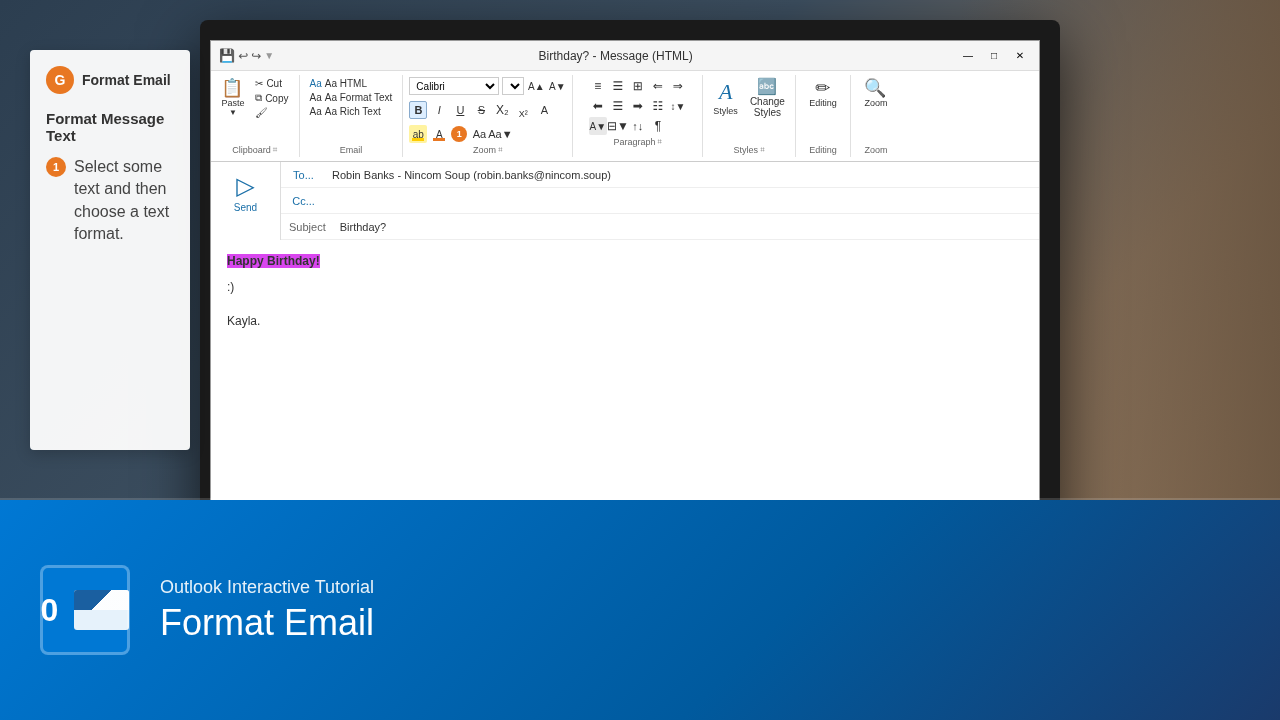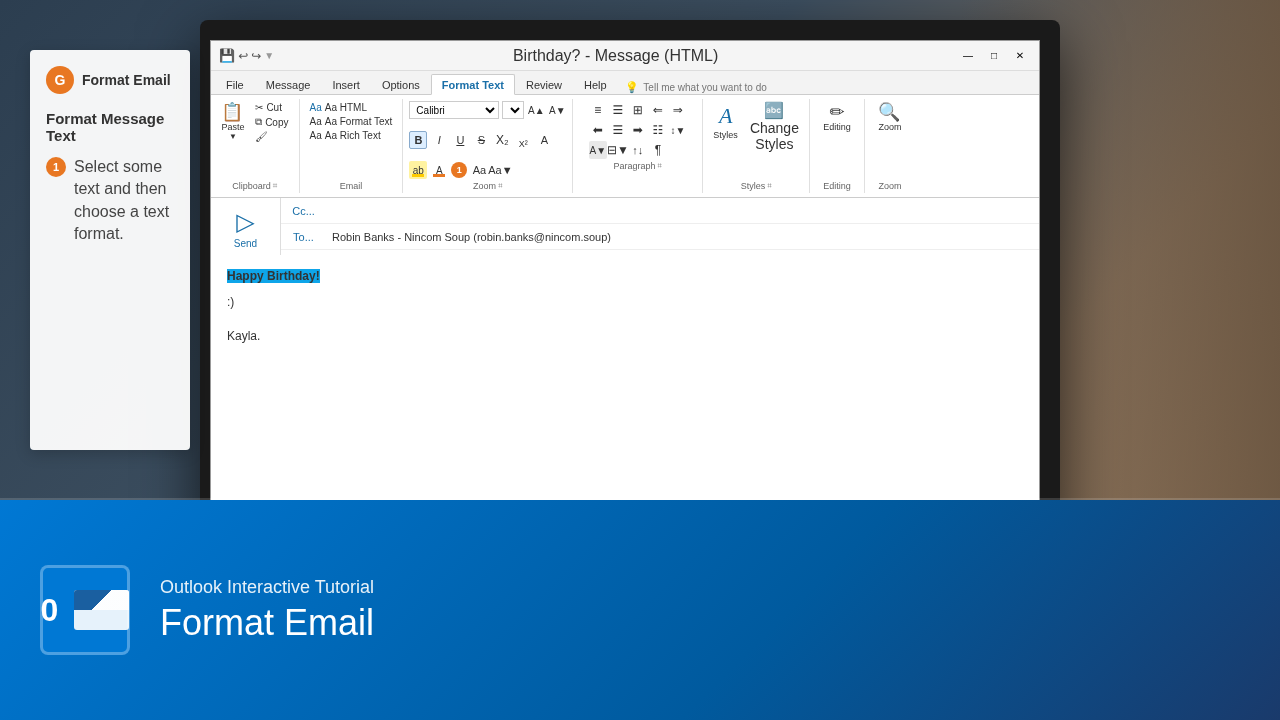--- a/index.html
+++ b/index.html
@@ -44,21 +44,21 @@
       border-bottom: 1px solid #ddd;
       padding: 0 8px;
     }
     .title-bar-left { display: flex; align-items: center; gap: 6px; }
     .title-bar-controls { display: flex; gap: 4px; }
     .title-btn {
       width: 22px; height: 22px;
       display: flex; align-items: center; justify-content: center;
       font-size: 10px; cursor: pointer; border-radius: 2px;
     }
-    .title-text { font-size: 16px; color: #333; flex: 1; text-align: center; }
+    .title-text { font-size: 12px; color: #333; flex: 1; text-align: center; }
 
     
     .qa-icons { display: flex; align-items: center; gap: 3px; font-size: 12px; color: #555; }
 
     
     .ribbon-tabs {
       background: #f3f3f3;
       height: 24px;
       display: flex;
       align-items: flex-end;
@@ -115,21 +115,21 @@
 
     
     .ribbon-small-btns { display: flex; flex-direction: column; gap: 1px; }
     .ribbon-small-btn {
       display: flex; align-items: center; gap: 3px;
       padding: 1px 4px; cursor: pointer; border-radius: 2px;
       font-size: 10px; color: #333; white-space: nowrap;
     }
 
     
-    .font-section { display: flex; flex-direction: column; gap: 8px; }
+    .font-section { display: flex; flex-direction: column; gap: 2px; }
     .font-row { display: flex; align-items: center; gap: 3px; }
     .font-select {
       height: 18px; font-size: 10px; border: 1px solid #ccc;
       padding: 0 2px; cursor: pointer; background: white; width: 90px;
     }
     .font-size-select { width: 22px; }
     .format-btn {
       width: 18px; height: 18px; border: 1px solid transparent;
       background: transparent; cursor: pointer; font-size: 11px;
       display: flex; align-items: center; justify-content: center; border-radius: 2px;
@@ -169,21 +169,21 @@
     .compose-top { display: flex; }
     .compose-send { width: 70px; border-right: 1px solid #ddd; display: flex; align-items: flex-start; justify-content: center; padding-top: 4px; }
     .compose-fields { flex: 1; }
 
     .email-body {
       padding: 12px 16px;
       font-size: 12px; color: #333;
       min-height: 160px;
       line-height: 1.5;
     }
-    .email-body .highlighted { background: #0ea5e9; font-weight: bold; }
+    .email-body .highlighted { background: #d946ef; font-weight: bold; }
 
     
     .sidebar {
       position: absolute;
       top: 50px; left: 30px;
       width: 160px; height: 400px;
       background: rgba(255,255,255,0.95);
       border-radius: 4px;
       z-index: 4;
       padding: 16px;
@@ -308,33 +308,20 @@
       </div>
       <div class="title-btn">
         <span>□</span>
       </div>
       <div class="title-btn close">
         <span>✕</span>
       </div>
     </div>
   </div>
 
-  <div class="ribbon-tabs">
-    <div class="ribbon-tab">File</div>
-    <div class="ribbon-tab">Message</div>
-    <div class="ribbon-tab">Insert</div>
-    <div class="ribbon-tab">Options</div>
-    <div class="ribbon-tab active">Format Text</div>
-    <div class="ribbon-tab">Review</div>
-    <div class="ribbon-tab">Help</div>
-    <div class="tell-me">
-      <span style="font-size:11px;">💡</span>
-      <input type="text" style="border: none; outline: none; font-size: 10px; color: rgb(102, 102, 102); background: transparent; width: 160px;" placeholder="Tell me what you want to do">
-    </div>
-  </div>
 
   <div class="ribbon">
 
     <div class="ribbon-group">
       <div class="ribbon-group-content">
         <div class="ribbon-btn">
           <div class="icon">📋</div>
           <div class="label">Paste</div>
           <div style="font-size:8px;">▼</div>
         </div>
@@ -449,21 +436,21 @@
     </div>
 
     <div class="ribbon-group" style="min-width: 90px;">
       <div class="ribbon-group-content" style="gap:4px;">
         <div class="ribbon-btn">
           <div class="styles-icon" style="font-size:22px; color:#1a6fa8; font-family:serif; font-style:italic;">A</div>
           <div class="label">Styles</div>
         </div>
         <div class="ribbon-btn">
           <div class="icon" style="font-size:16px;">🔤</div>
-          <div class="label" style="font-size:14px; text-align:center;">Change<br>Styles</div>
+          <div class="label" style="font-size:10px; text-align:center;">Change<br>Styles</div>
         </div>
       </div>
       <div class="ribbon-group-label">
         <span>Styles</span>
         <span style="font-size:8px;">⌗</span>
       </div>
     </div>
 
     <div class="ribbon-group" style="min-width: 55px;">
       <div class="ribbon-group-content">
@@ -494,26 +481,30 @@
   <div class="email-compose">
     <div class="compose-top">
       <div class="compose-send">
         <div class="send-btn">
           <div class="send-icon">▷</div>
           <div style="font-size:10px; color:#1a6fa8; margin-top:2px;">Send</div>
         </div>
       </div>
       <div class="compose-fields">
         <div class="email-field-row">
+          <div class="field-label-btn" style="color:#1a6fa8;">To...</div>
+          <div class="field-value">Robin Banks - Nincom Soup (robin.banks@nincom.soup)</div>
+        </div>
+        <div class="email-field-row">
           <div class="field-label-btn" style="color:#1a6fa8;">Cc...</div>
           <div class="field-value"></div>
         </div>
         <div class="email-field-row">
-          <div class="field-label-btn" style="color:#1a6fa8;">To...</div>
-          <div class="field-value">Robin Banks - Nincom Soup (robin.banks@nincom.soup)</div>
+          <div class="field-label-btn" style="color:#666;">Subject</div>
+          <div class="field-value">Birthday?</div>
         </div>
       </div>
     </div>
 
     <div class="email-body">
       <p><span class="highlighted">Happy Birthday!</span></p>
       <p style="margin-top:8px;">:)</p>
       <p style="margin-top:16px;">Kayla.</p>
     </div>
   </div>

